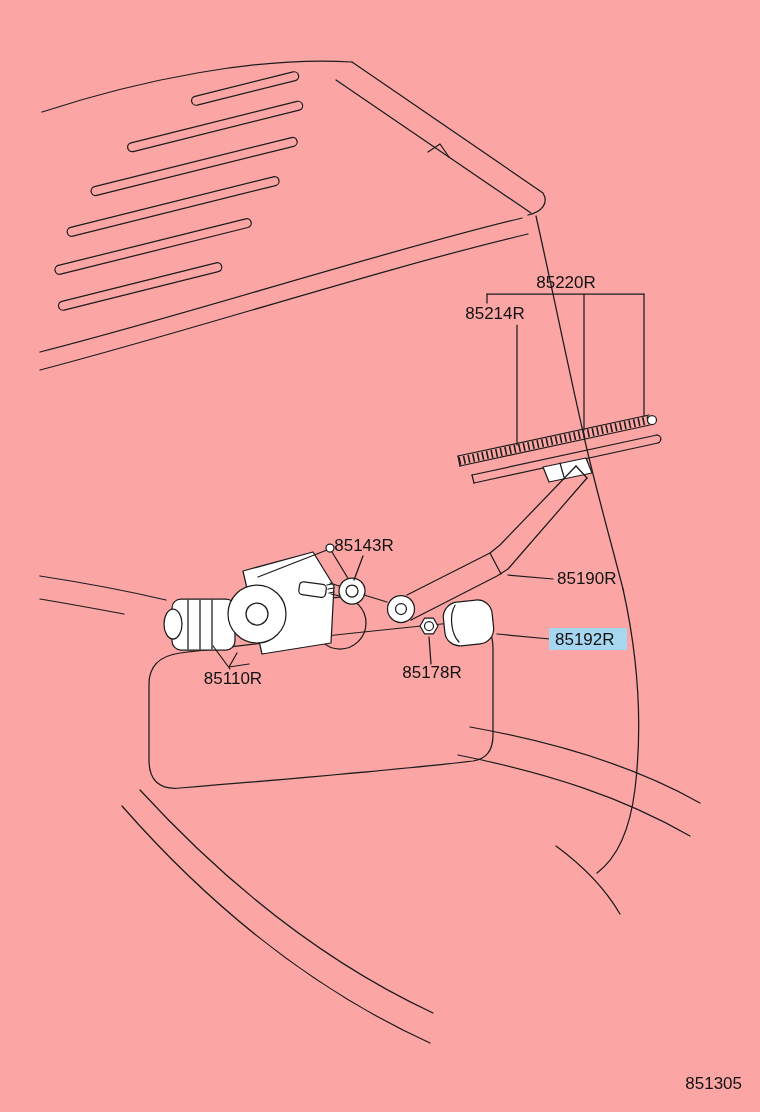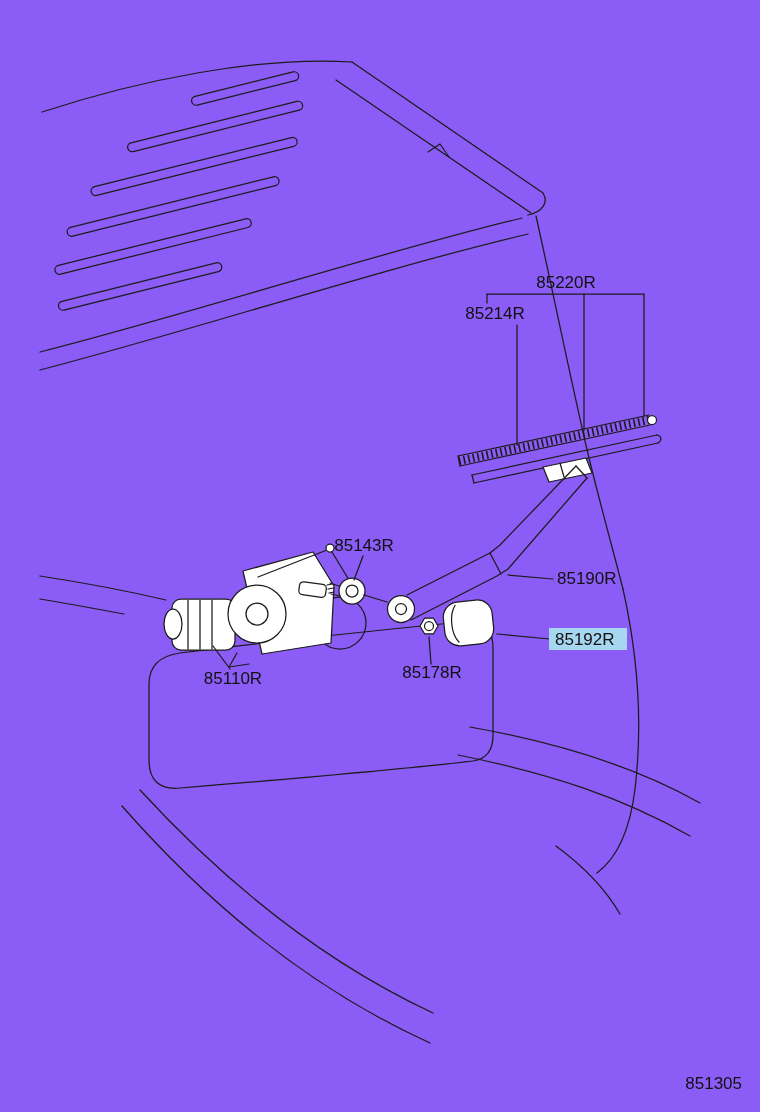--- a/index.html
+++ b/index.html
@@ -1,16 +1,16 @@
 <!DOCTYPE html>
 <html><head>
 <meta charset="utf-8">
 <style>
   html,body{margin:0;padding:0;background:#fff;}
-  #page{position:relative;width:760px;height:1112px;background:#8b5cf6;overflow:hidden;
+  #page{position:relative;width:760px;height:1112px;background:#fca5a5;overflow:hidden;
         font-family:"Liberation Sans",sans-serif;}
   svg{position:absolute;left:0;top:0;}
   .ln{fill:none;stroke:#1c1c1c;stroke-width:1.25;stroke-linecap:round;stroke-linejoin:round;}
   .wf{fill:#ffffff;stroke:#1c1c1c;stroke-width:1.25;stroke-linecap:round;stroke-linejoin:round;}
   .hatch{fill:none;stroke:#1c1c1c;stroke-width:8;stroke-dasharray:1.6 3.1;}
   .lbl{font-family:"Liberation Sans",sans-serif;font-size:17px;fill:#111;cursor:pointer;}
   .dnum{font-family:"Liberation Sans",sans-serif;font-size:17px;fill:#111;}
 </style>
 </head>
 <body>

